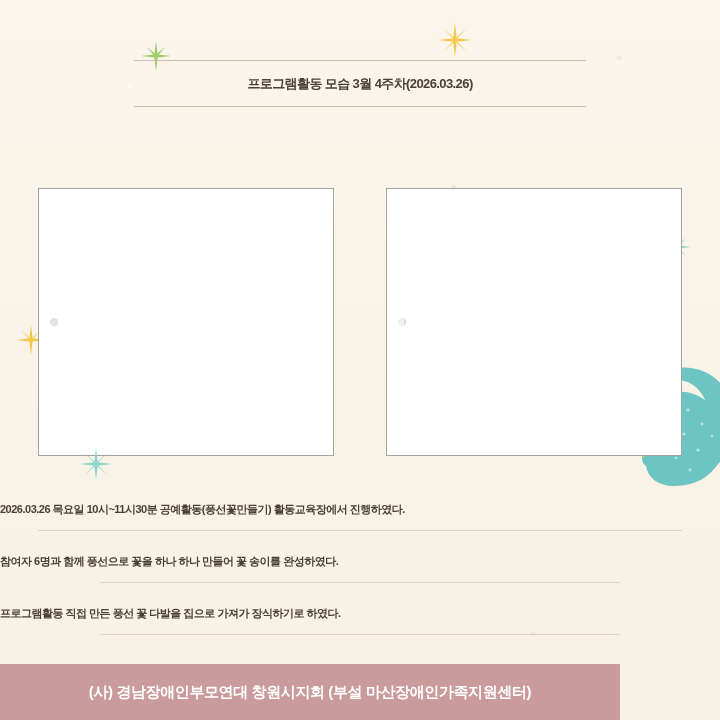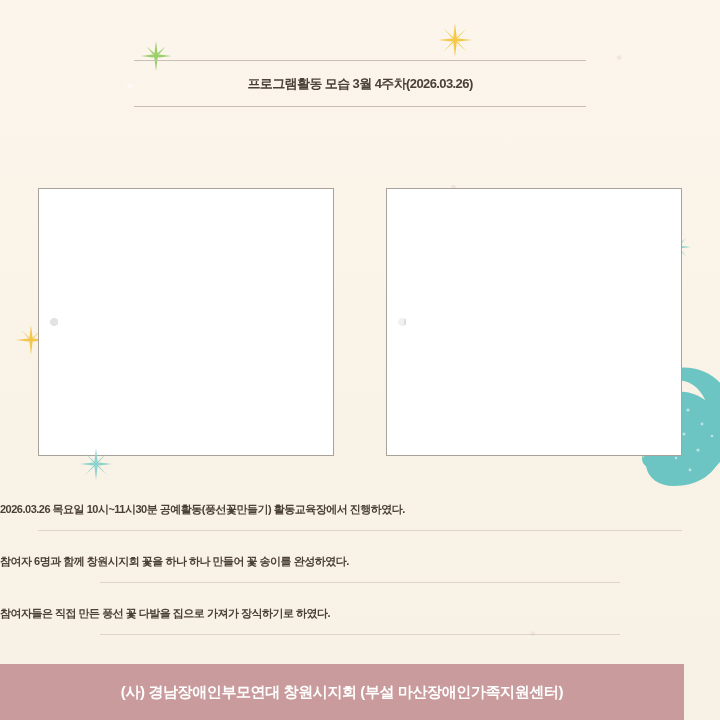--- a/index.html
+++ b/index.html
@@ -109,21 +109,21 @@
     height: 1px;
     background: rgba(190,176,158,0.45);
   }
   .body-line.narrow::after { width: 520px; }
 
   
   .footer {
     position: absolute;
     left: 0;
     bottom: 0;
-    width: 684px;
+    width: 620px;
     height: 56px;
     background: #c99b9c;
     display: flex;
     align-items: center;
     justify-content: center;
   }
   .footer-text {
     color: #ffffff;
     font-size: 15px;
     font-weight: 700;
@@ -583,21 +583,21 @@
 
             <path d="M62 200 L96 198 L94 232 L64 234 Z" fill="#de3a40"></path>
           </g>
         </svg>
       </div>
     </div>
   </div>
 
   <div class="body-text">
     <div class="body-line">2026.03.26 목요일 10시~11시30분 공예활동(풍선꽃만들기) 활동교육장에서 진행하였다.</div>
-    <div class="body-line narrow">참여자 6명과 함께 창원시지회 꽃을  하나 하나 만들어 꽃 송이를 완성하였다.</div>
-    <div class="body-line narrow">참여자들은 직접 만든 풍선 꽃 다발을 집으로 가져가 장식하기로 하였다.</div>
+    <div class="body-line narrow">참여자 6명과 함께 풍선으로 꽃을  하나 하나 만들어 꽃 송이를 완성하였다.</div>
+    <div class="body-line narrow">프로그램활동 직접 만든 풍선 꽃 다발을 집으로 가져가 장식하기로 하였다.</div>
   </div>
 
   <div class="footer">
     <span class="footer-text">(사) 경남장애인부모연대 창원시지회 (부설 마산장애인가족지원센터)</span>
   </div>
 
 </div>
 
 </body></html>

